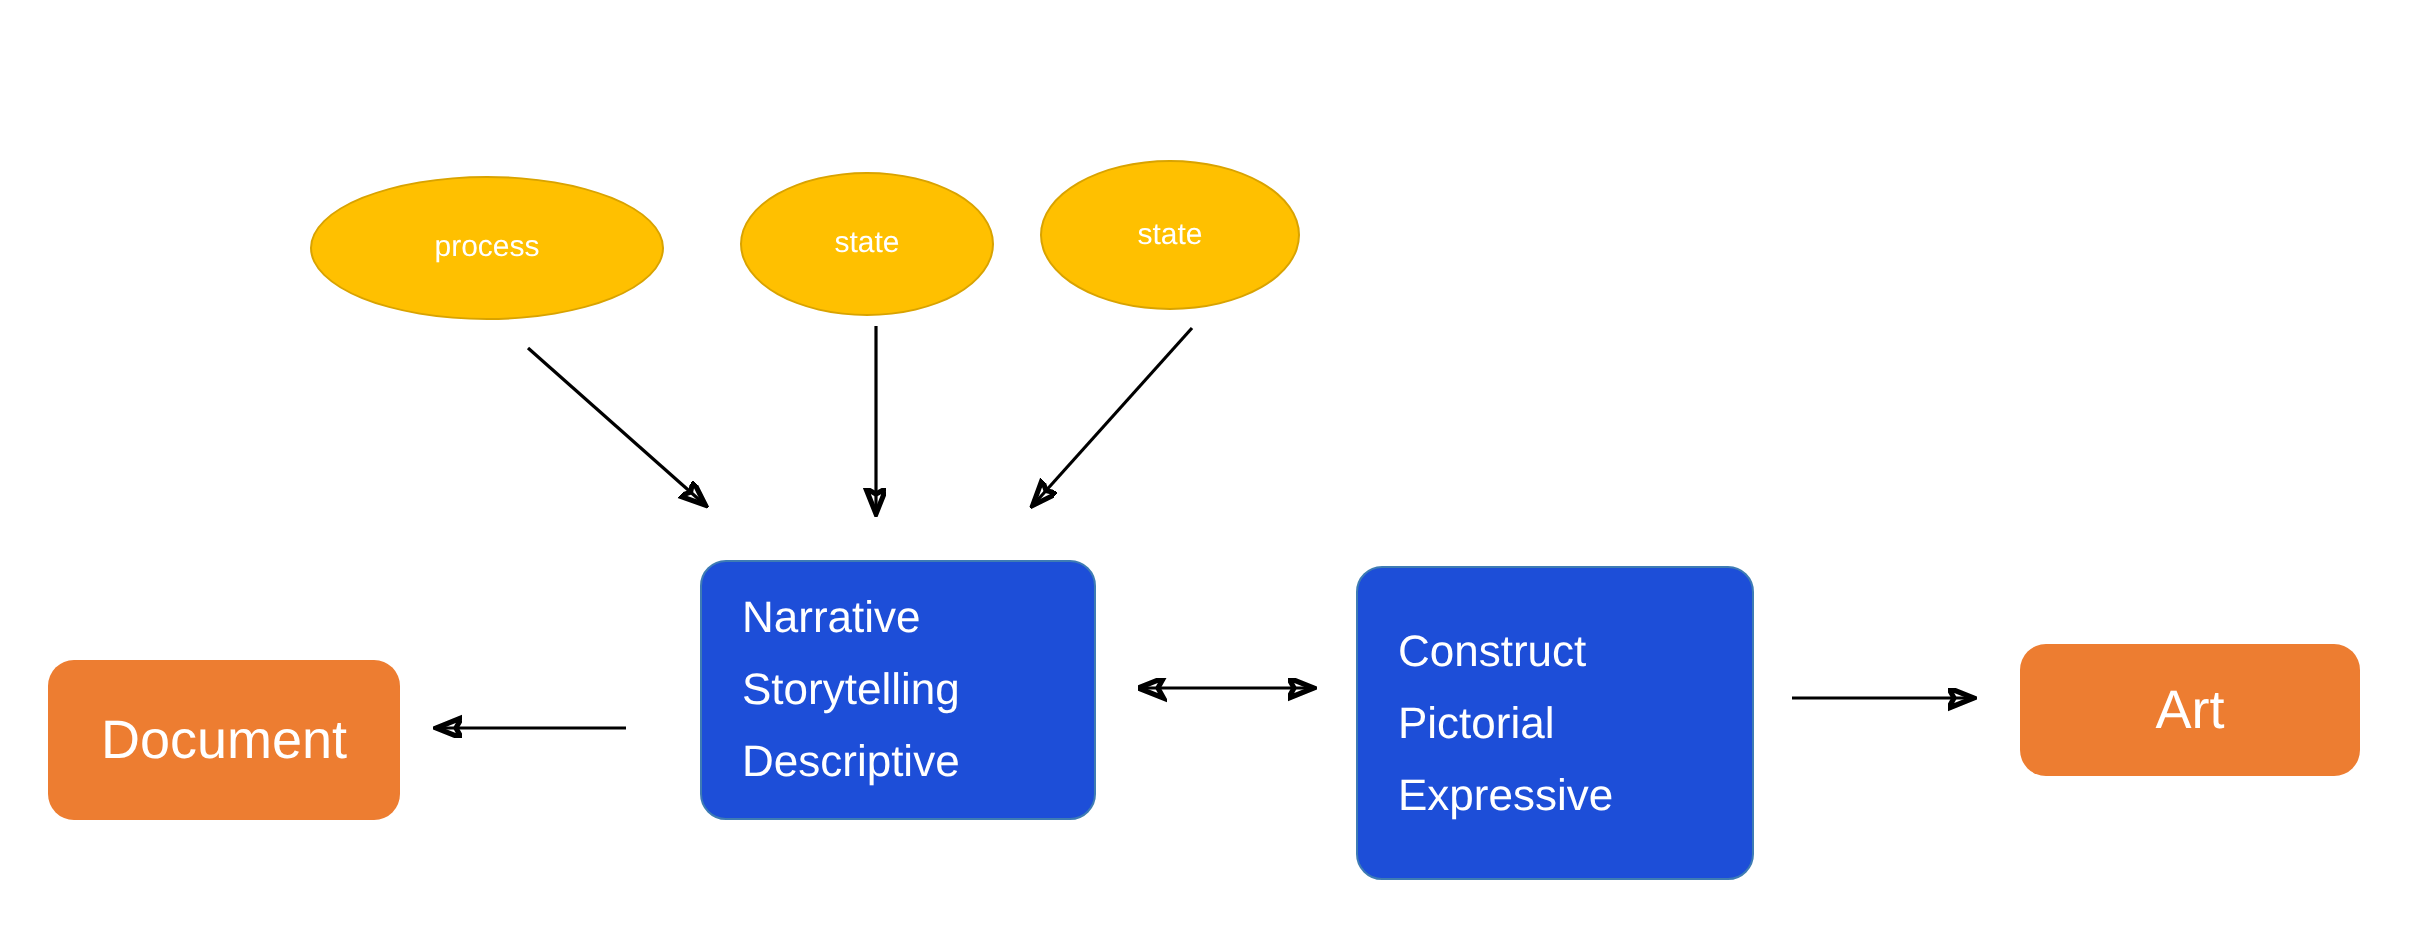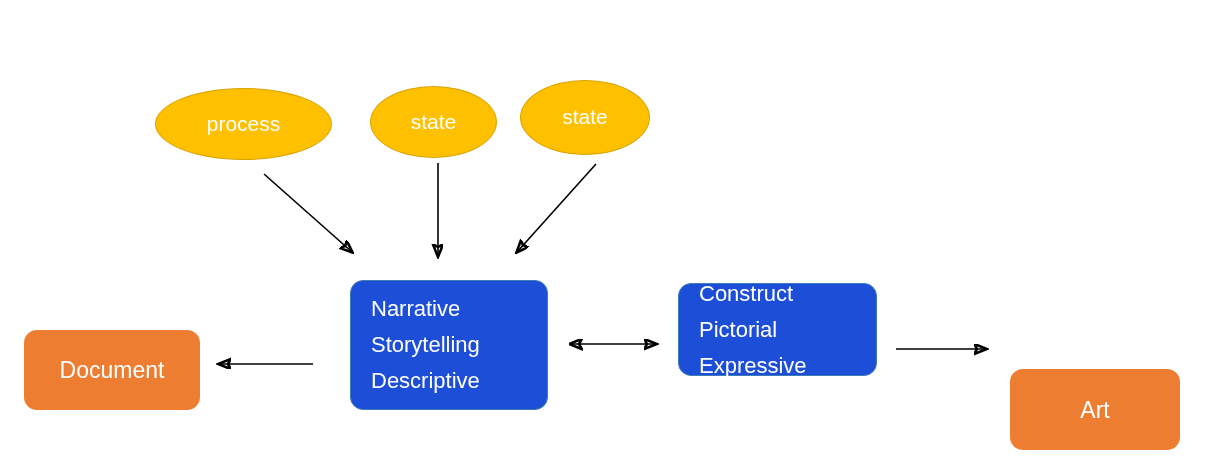--- a/index.html
+++ b/index.html
@@ -24,21 +24,21 @@
     color: #ffffff;
     white-space: pre-line;
   }
   
   .ellipse {
     border-radius: 50%;
     background: #FFC000;
     border: 1.5px solid #D9A300;
     align-items: center;
     justify-content: center;
-    font-size: 21px;
+    font-size: 15px;
     line-height: 1.15;
     text-align: center;
   }
   
   .rect {
     border-radius: 13px;
     align-items: center;
     font-size: 22px;
     line-height: 36px;
   }
@@ -48,21 +48,21 @@
     justify-content: flex-start;
     padding-left: 20px;
     text-align: left;
   }
   .rect.orange {
     background: #ED7D31;
     border: 1px solid #C65F１1;
     border-color: #C96224;
     justify-content: center;
     text-align: center;
-    font-size: 23px;
+    font-size: 27px;
   }
   
   #arrows {
     position: absolute;
     left: 0;
     top: 0;
     width: 1213px;
     height: 474px;
     pointer-events: none;
   }
@@ -111,27 +111,27 @@
   <div class="node ellipse" style="left:520px; top:80px; width:130px; height:75px;">
     <span>state</span>
   </div>
 
   <div class="node rect blue" style="left:350px; top:280px; width:198px; height:130px;">
     <span>Narrative
 Storytelling
 Descriptive</span>
   </div>
 
-  <div class="node rect blue" style="left:678px; top:283px; width:199px; height:93px;">
+  <div class="node rect blue" style="left:678px; top:283px; width:199px; height:157px;">
     <span>Construct
 Pictorial
 Expressive</span>
   </div>
 
   <div class="node rect orange" style="left:24px; top:330px; width:176px; height:80px;">
     <span>Document</span>
   </div>
 
-  <div class="node rect orange" style="left:1010px; top:322px; width:170px; height:81px;margin-top:47px;">
+  <div class="node rect orange" style="left:1010px; top:322px; width:170px; height:66px;">
     <span>Art</span>
   </div>
 
 </div>
 
 </body></html>

